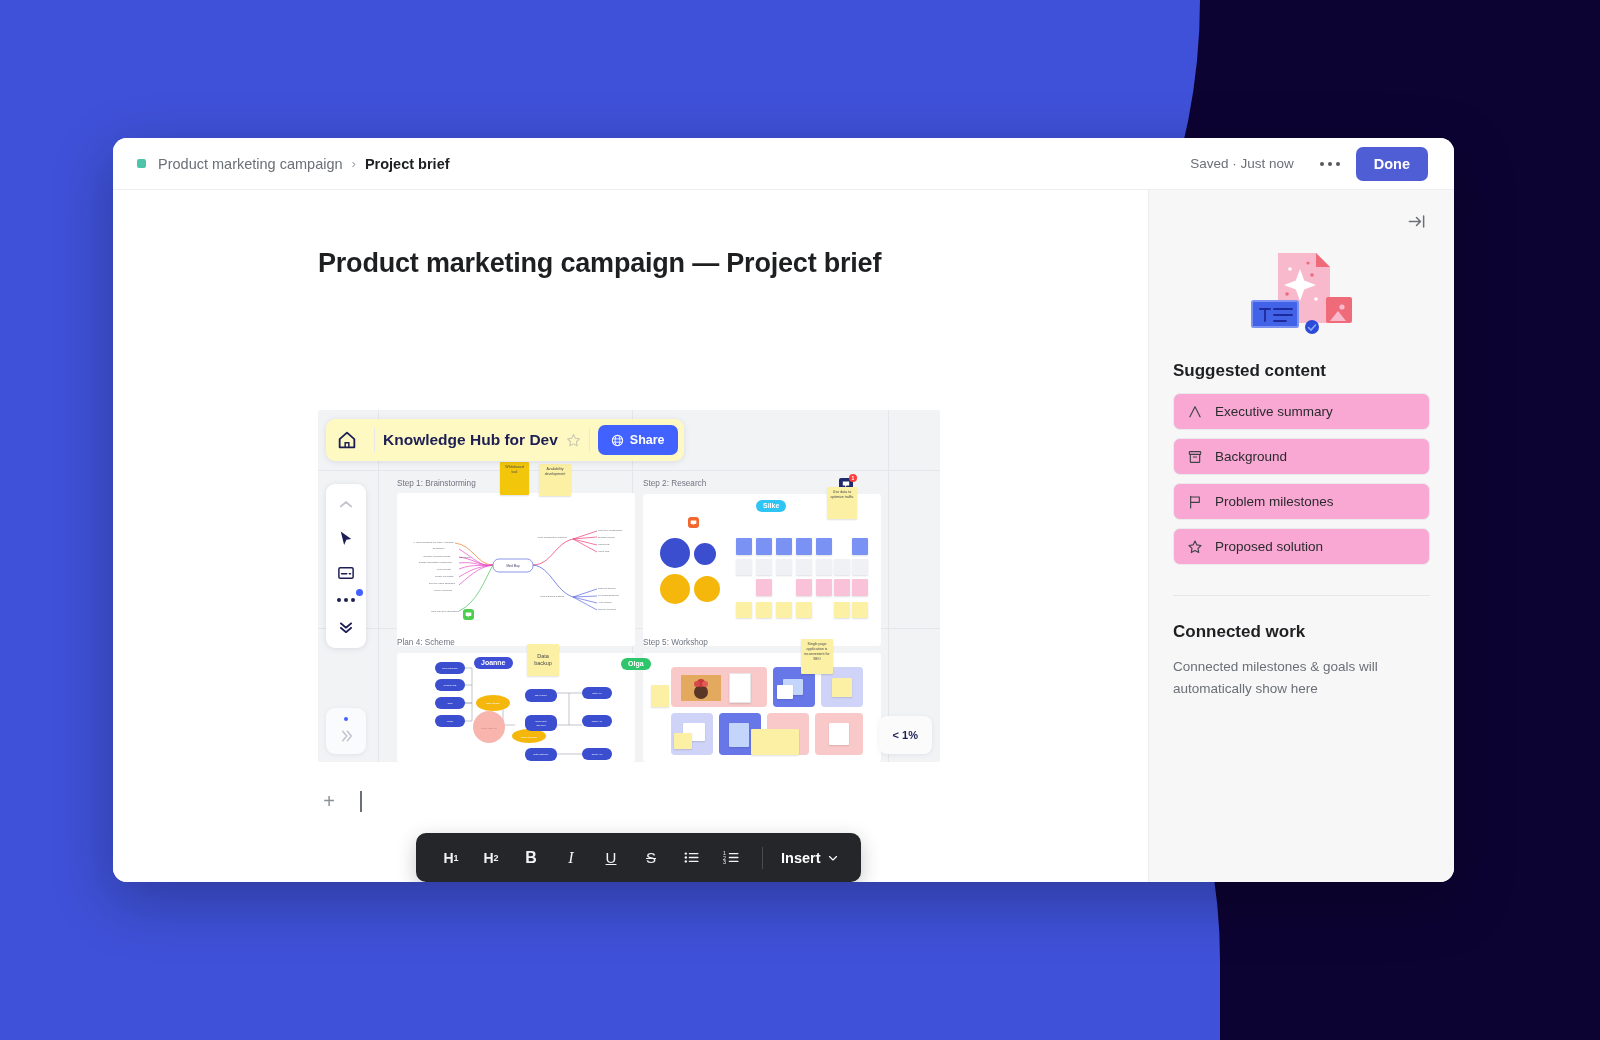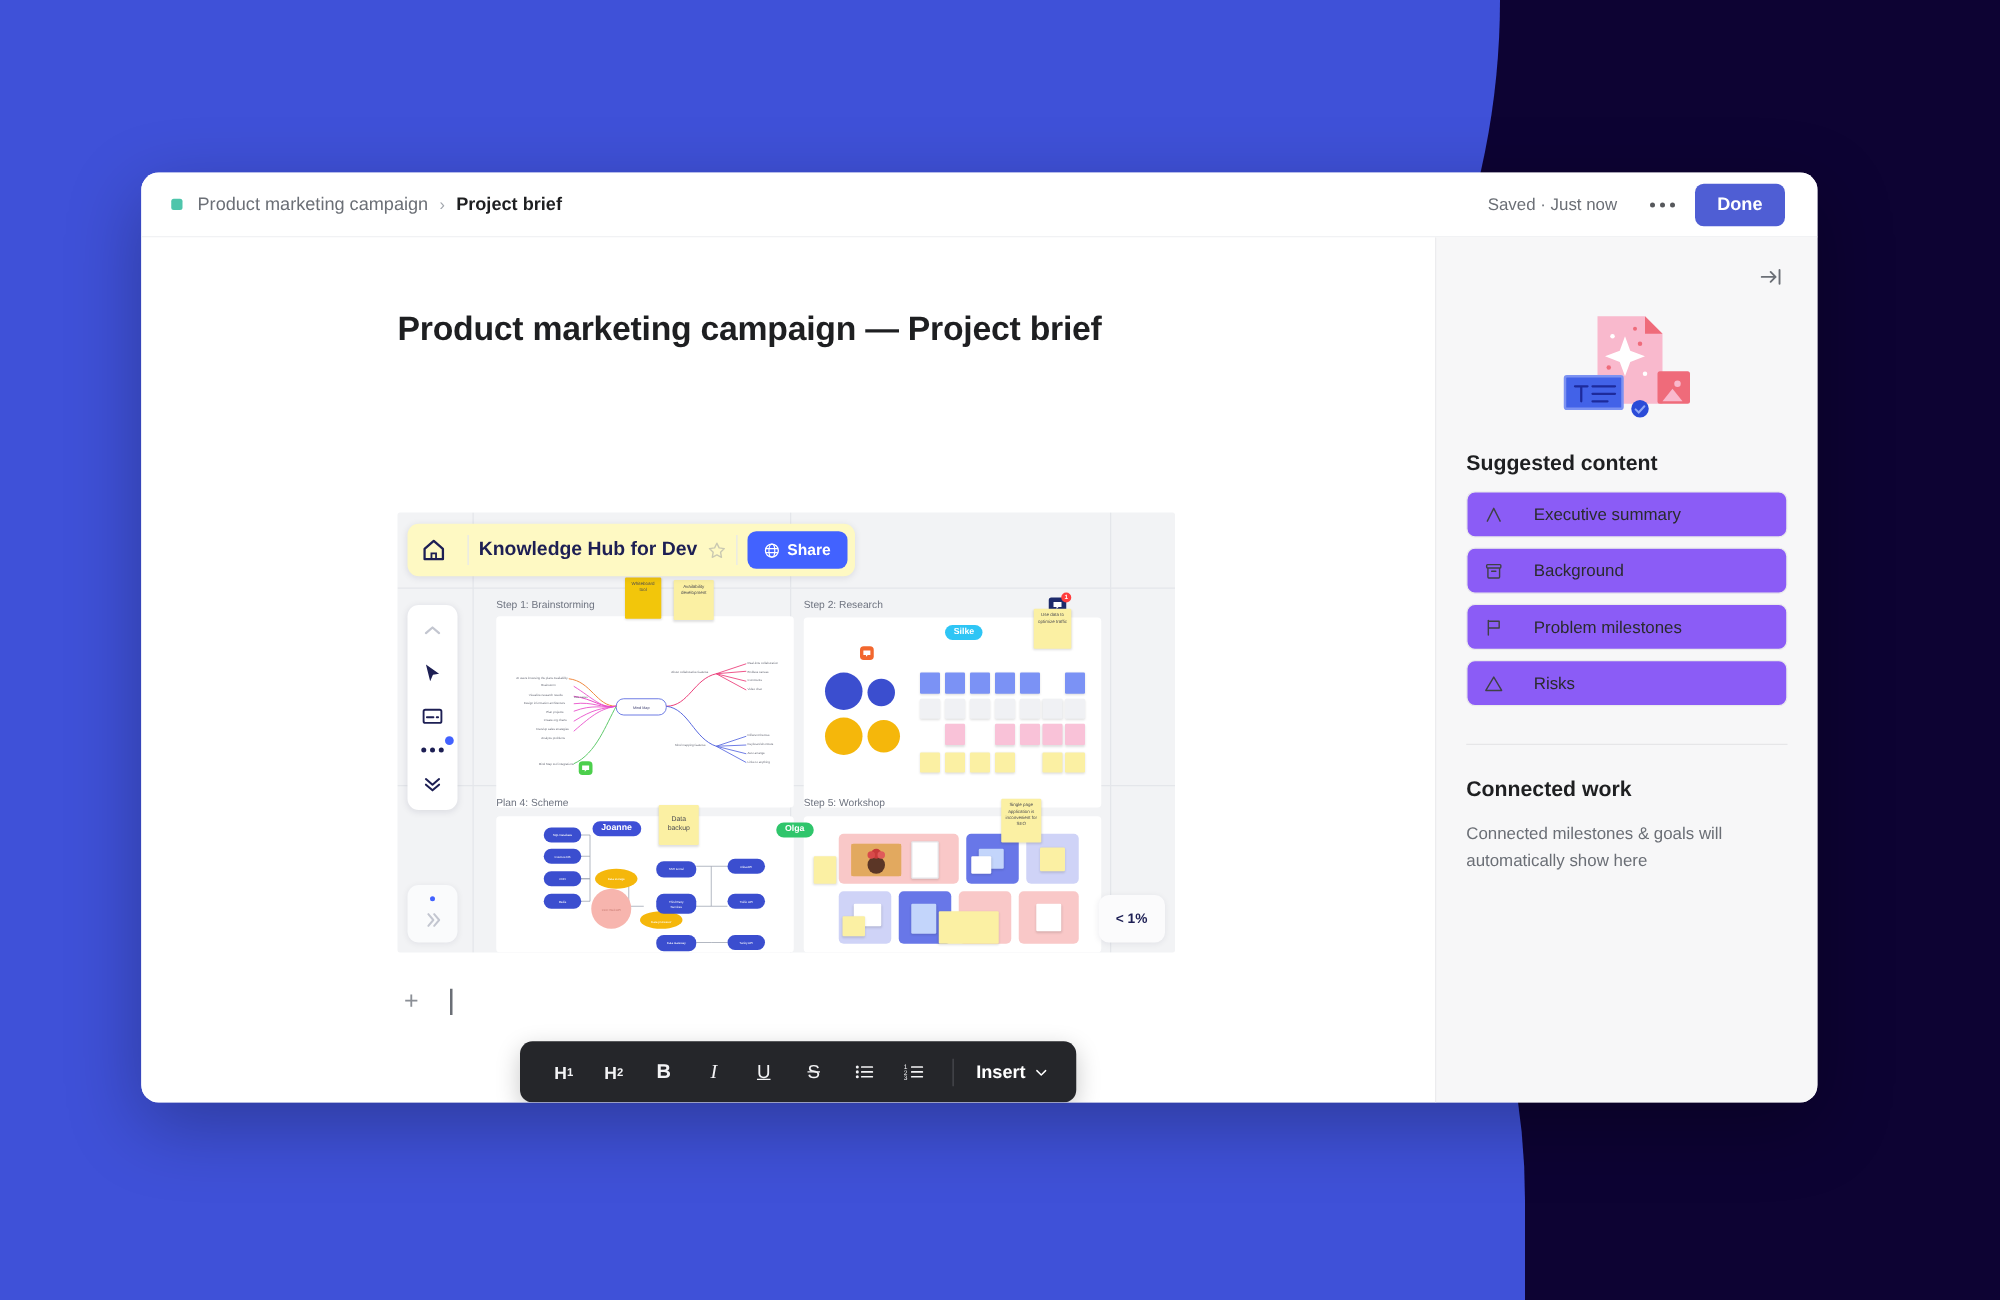--- a/index.html
+++ b/index.html
@@ -209,22 +209,22 @@
     display: flex; flex-direction: column;
   }
   .collapse-btn {
     align-self: flex-end; background: none; border: none; cursor: pointer;
     padding: 4px; line-height: 0;
   }
   #illus { height: 104px; margin: 8px 0 14px 0; display: flex;
            align-items: center; justify-content: center; }
   .panel-h { font-size: 17px; font-weight: bold; color: #1e1f21; margin-bottom: 12px; }
   .sugg {
-    display: flex; align-items: center; gap: 24px;
-    background: #8b5cf6; border: 1px solid #eaeaec; border-radius: 7px;
+    display: flex; align-items: center; gap: 12px;
+    background: #f9a8d4; border: 1px solid #eaeaec; border-radius: 7px;
     height: 37px; padding: 0 13px; margin-bottom: 8px; cursor: pointer;
   }
   .sugg-lbl { font-size: 13.5px; color: #2a2b2d; }
   .sugg-ico { width: 16px; height: 16px; flex: 0 0 16px; }
   .panel-rule { height: 1px; background: #e6e6e8; margin: 22px 0 26px 0; }
   .panel-body { font-size: 13.5px; color: #6b6f76; line-height: 1.6; margin-top: 10px; }
 </style>
 </head>
 <body>
 
@@ -600,23 +600,23 @@
       </div>
       <div class="sugg">
         <svg class="sugg-ico" viewBox="0 0 24 24">
           <path d="M5.5 21V3.5" stroke="#3f4145" stroke-width="1.7" stroke-linecap="round"></path>
           <path d="M5.5 4.5h13v8h-13" fill="none" stroke="#3f4145" stroke-width="1.7" stroke-linejoin="round"></path>
         </svg>
         <span class="sugg-lbl">Problem milestones</span>
       </div>
       <div class="sugg">
         <svg class="sugg-ico" viewBox="0 0 24 24">
-          <path d="M12 4 L21.5 20 H2.5 Z" fill="none" stroke="#3f4145" stroke-width="1.7" stroke-linejoin="round"></path>
-        </svg>
-        <span class="sugg-lbl">Risks</span>
+          <path d="M12 3l2.8 5.9 6.2.9-4.5 4.3 1.1 6.2L12 17.4 6.4 20.3l1.1-6.2L3 9.8l6.2-.9z" fill="none" stroke="#3f4145" stroke-width="1.7" stroke-linejoin="round"></path>
+        </svg>
+        <span class="sugg-lbl">Proposed solution</span>
       </div>
 
       <div class="panel-rule"></div>
 
       <div class="panel-h">Connected work</div>
       <div class="panel-body" style="margin-top:2px;">Connected milestones &amp; goals will automatically show here</div>
     </div>
   </div>
 </div>
 

